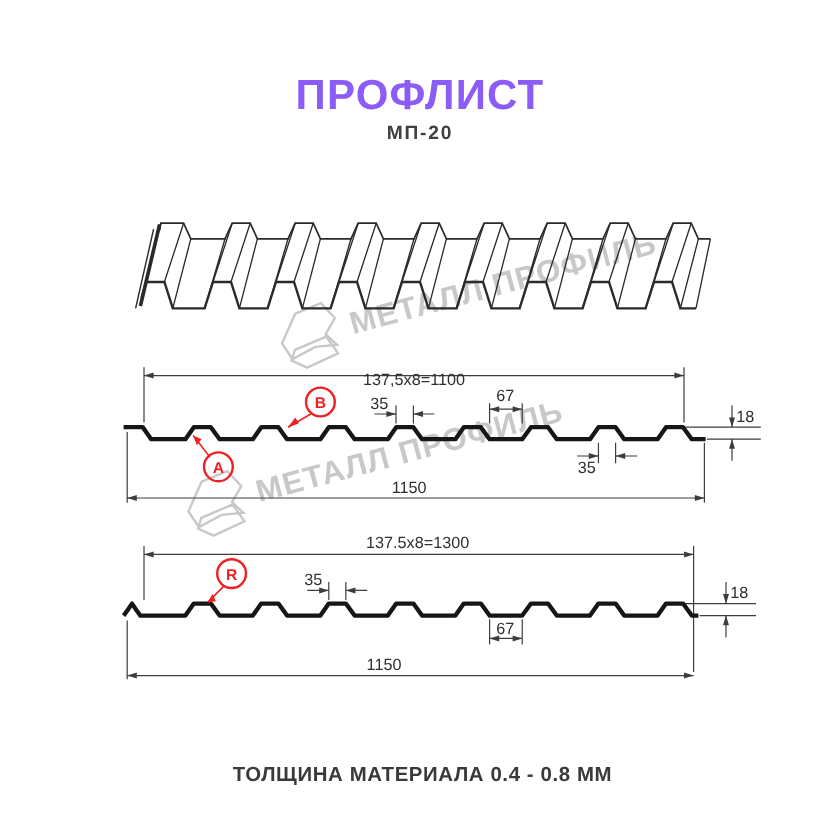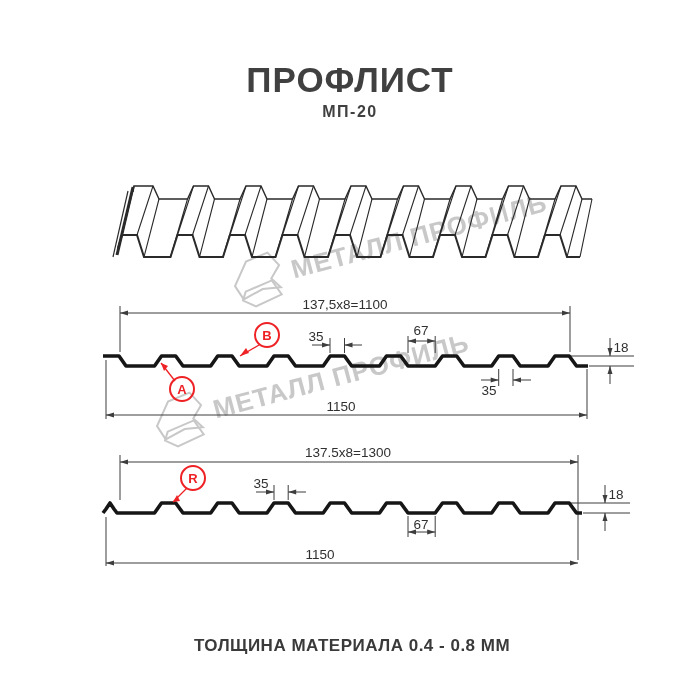--- a/index.html
+++ b/index.html
@@ -1,20 +1,20 @@
 <!DOCTYPE html>
 <html><head>
 <meta charset="utf-8">
 <style>
   html,body{margin:0;padding:0;background:#fff;}
   #canvas{position:relative;width:700px;height:700px;background:#ffffff;overflow:hidden;
           font-family:"Liberation Sans", sans-serif;}
   .abs{position:absolute;}
   .ctr{transform:translate(-50%,-50%);white-space:nowrap;}
-  .title{font-size:35px;font-weight:bold;letter-spacing:1px;color:#404040;}
+  .title{font-size:35px;font-weight:bold;letter-spacing:1px;color:#8b5cf6;}
   .subtitle{font-size:16px;font-weight:bold;letter-spacing:1.5px;color:#404040;}
   .dim{font-size:13.5px;color:#303030;z-index:6;}
   .footer{font-size:17px;font-weight:bold;letter-spacing:.5px;color:#3a3a3a;}
   .wm{display:flex;align-items:center;gap:8px;transform:rotate(-15deg);
       transform-origin:left center;z-index:1;}
   .wm-text{font-size:26px;font-weight:bold;letter-spacing:1px;color:#c8c8c8;white-space:nowrap;}
   .lbl{width:22px;height:22px;border:2px solid #ee2125;border-radius:50%;
        display:flex;align-items:center;justify-content:center;
        font-size:13px;font-weight:bold;color:#ee2125;z-index:8;background:transparent;}
   svg.linework{position:absolute;left:0;top:0;z-index:4;}
@@ -141,21 +141,21 @@
         M103,513 L106,509 L110,503 L114,509 L117,513 H154.5 L161.5,503 H175.7 L183,513 H210.7
         L217.7,503 H232 L239.2,513 H267 L274,503 H288.2 L295.5,513 H323.2 L330.2,503 H344.5
         L351.7,513 H379.5 L386.5,503 H400.7 L408,513 H435.2 L442.5,503 H456.7 L464,513 H491.7
         L498.7,503 H513 L520.2,513 H548 L555,503 H569.2 L576.5,513 H582"></path>
 
       <path class="red" d="M187,488 L173,502"></path>
       <polygon class="ahr" points="173,502 180,501 177,495"></polygon>
     </g>
   </svg>
 
-  <div class="abs ctr dim" style="left:345px;top:304px;">137,5x8=1100</div>
+  <div class="abs ctr dim" style="left:345px;top:316px;">137,5x8=1100</div>
   <div class="abs ctr dim" style="left:316px;top:336px;">35</div>
   <div class="abs ctr dim" style="left:421px;top:330px;">67</div>
   <div class="abs ctr dim" style="left:621px;top:347px;">18</div>
   <div class="abs ctr dim" style="left:489px;top:390px;">35</div>
   <div class="abs ctr dim" style="left:341px;top:406px;">1150</div>
 
   <div class="abs ctr dim" style="left:348px;top:452px;">137.5x8=1300</div>
   <div class="abs ctr dim" style="left:261px;top:483px;">35</div>
   <div class="abs ctr dim" style="left:421px;top:524px;">67</div>
   <div class="abs ctr dim" style="left:616px;top:494px;">18</div>

